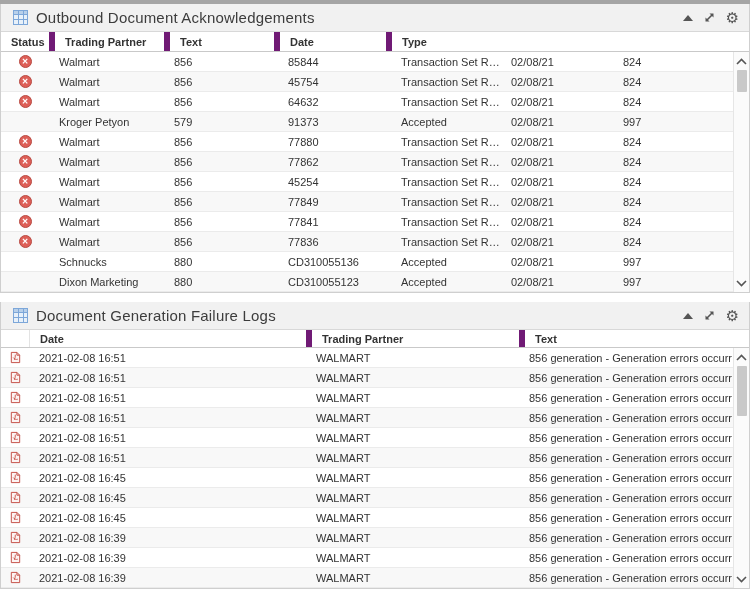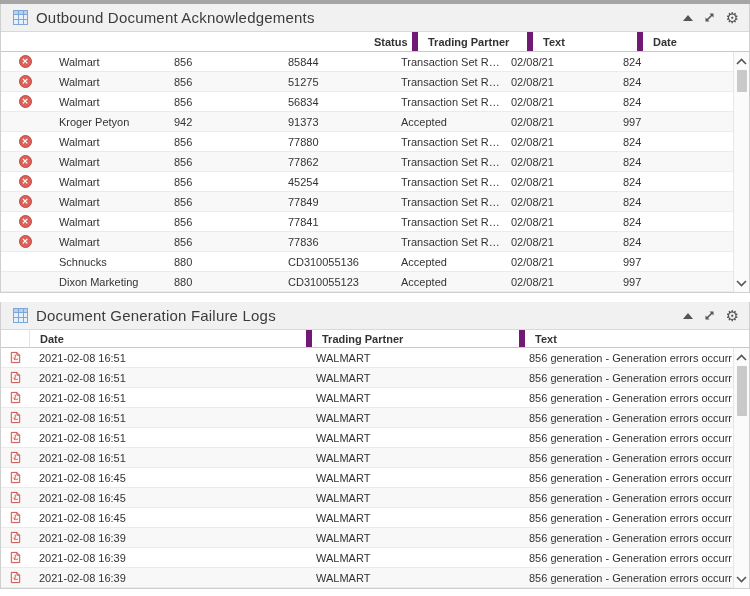--- a/index.html
+++ b/index.html
@@ -14,21 +14,21 @@
     display:flex; align-items:center; padding:0 8px; }
   .titlebar .t-icon { width:15px; height:15px; margin:0 8px 0 4px; flex:0 0 auto; }
   .titlebar .t-text { font-size:15px; color:#3c3c3c; letter-spacing:.2px; }
   .titlebar .t-tools { margin-left:auto; display:flex; align-items:center; gap:10px; padding-right:2px; }
   .tool { color:#555; cursor:pointer; display:flex; align-items:center; }
   .tri-up { width:0; height:0; border-left:5px solid transparent; border-right:5px solid transparent;
     border-bottom:6px solid #555; }
   .gear { font-size:15px; line-height:1; color:#555; }
 
   
-  .colhead { display:flex; background:#fff; border-bottom:1px solid #c9c9c9; align-items:stretch;justify-content:flex-end; }
+  .colhead { display:flex; background:#fff; border-bottom:1px solid #c9c9c9; align-items:stretch; }
   .colhead .hc { font-size:11px; font-weight:bold; color:#333; padding:0 0 0 10px;
     display:flex; align-items:center; border-left:6px solid #701a75; overflow:hidden; white-space:nowrap; }
   .colhead .hc:first-child { border-left:none; }
   .ch1 { height:20px; }
   .ch2 { height:18px; }
 
   
   .rows { position:relative; }
   .row { display:flex; height:20px; align-items:center; border-bottom:1px solid #ebebeb;
     background:#fff; font-size:11px; }
@@ -92,20 +92,21 @@
       </span>
       <span class="tool gear">⚙</span>
     </span>
   </div>
 
   <div class="colhead ch1">
     <div class="hc c-status" style="justify-content:flex-start;padding-left:10px;">Status</div>
     <div class="hc c-partner">Trading Partner</div>
     <div class="hc c-text">Text</div>
     <div class="hc c-date">Date</div>
+    <div class="hc c-type">Type</div>
   </div>
 
   <div class="rows">
 
       <div class="row">
         <div class="cell c-status">
           <span class="err-ic">✕</span>
         </div>
         <div class="cell c-partner">Walmart</div>
         <div class="cell c-doc">856</div>
@@ -114,44 +115,44 @@
         <div class="cell c-date">02/08/21</div>
         <div class="cell c-type">824</div>
       </div>
 
       <div class="row">
         <div class="cell c-status">
           <span class="err-ic">✕</span>
         </div>
         <div class="cell c-partner">Walmart</div>
         <div class="cell c-doc">856</div>
-        <div class="cell c-num">51275</div>
-        <div class="cell c-text">Transaction Set Reje...</div>
-        <div class="cell c-date">02/08/21</div>
-        <div class="cell c-type">824</div>
-      </div>
-
-      <div class="row">
-        <div class="cell c-status">
-          <span class="err-ic">✕</span>
-        </div>
-        <div class="cell c-partner">Walmart</div>
-        <div class="cell c-doc">856</div>
-        <div class="cell c-num">56834</div>
+        <div class="cell c-num">45754</div>
+        <div class="cell c-text">Transaction Set Reje...</div>
+        <div class="cell c-date">02/08/21</div>
+        <div class="cell c-type">824</div>
+      </div>
+
+      <div class="row">
+        <div class="cell c-status">
+          <span class="err-ic">✕</span>
+        </div>
+        <div class="cell c-partner">Walmart</div>
+        <div class="cell c-doc">856</div>
+        <div class="cell c-num">64632</div>
         <div class="cell c-text">Transaction Set Reje...</div>
         <div class="cell c-date">02/08/21</div>
         <div class="cell c-type">824</div>
       </div>
 
       <div class="row">
         <div class="cell c-status">
           <span class="err-ic" style="visibility: hidden;">✕</span>
         </div>
         <div class="cell c-partner">Kroger Petyon</div>
-        <div class="cell c-doc">942</div>
+        <div class="cell c-doc">579</div>
         <div class="cell c-num">91373</div>
         <div class="cell c-text">Accepted</div>
         <div class="cell c-date">02/08/21</div>
         <div class="cell c-type">997</div>
       </div>
 
       <div class="row">
         <div class="cell c-status">
           <span class="err-ic">✕</span>
         </div>

